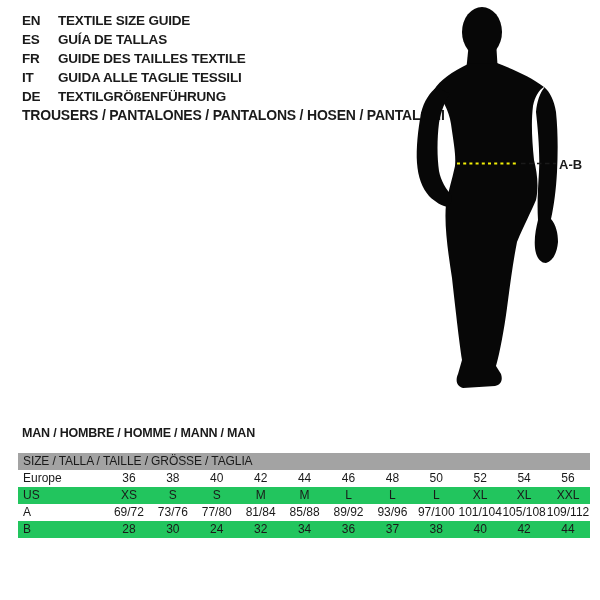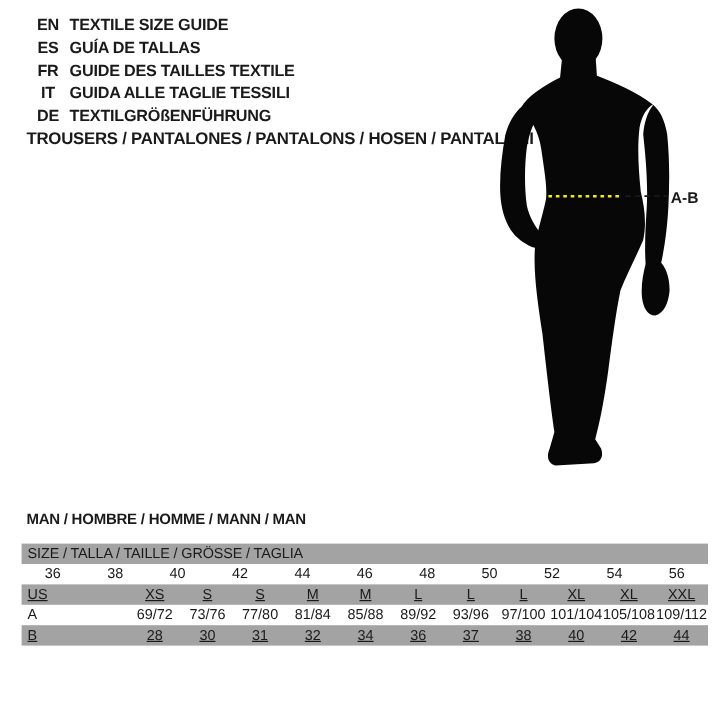--- a/index.html
+++ b/index.html
@@ -3,28 +3,28 @@
 <meta charset="utf-8">
 <style>
   html,body { margin:0; padding:0; }
   body {
     width:600px; height:600px; position:relative; overflow:hidden;
     background:#ffffff; color:#1a1a1a;
     font-family:"Liberation Sans", sans-serif;
   }
   .lang-block { position:absolute; left:22px; top:11px; }
   .lang-row { height:19px; line-height:19px; font-weight:bold; font-size:13.5px; letter-spacing:-0.2px; white-space:nowrap; }
-  .lang-code { display:inline-block; width:36px;text-align:center; }
+  .lang-code { display:inline-block; width:36px; }
   .category-title { position:absolute; left:22px; top:107px; font-weight:bold; font-size:14px; letter-spacing:-0.2px; white-space:nowrap; }
   .figure-svg { position:absolute; left:0; top:0; pointer-events:none; }
   .section-title { position:absolute; left:22px; top:426px; font-weight:bold; font-size:12.5px; letter-spacing:-0.2px; }
   .size-table { position:absolute; left:18px; top:453px; width:572px; font-size:12px; }
   .thead { background:#a3a3a3; height:17px; line-height:17px; padding-left:5px; letter-spacing:-0.1px; }
   .trow { display:flex; height:17px; line-height:17px; }
-  .trow.alt { background:#a3a3a3;text-decoration:underline; }
+  .trow.alt { background:#22c55e; }
   .tlabel { width:84px; padding-left:5px; }
   .tcell { flex:1; text-align:center; }
   .notes { position:absolute; left:20px; top:555px; font-weight:bold; font-size:12.5px; letter-spacing:-0.2px; }
   .note-line { height:16px; line-height:16px; white-space:nowrap; }
 </style>
 </head>
 <body>
 
 <div class="lang-block">
   <div class="lang-row">
@@ -99,20 +99,21 @@
   <line x1="521" y1="163.5" x2="556" y2="163.5" stroke-width="1.5" stroke-dasharray="4.5,3.5" stroke="#1a1a1a"></line>
   <text x="559" y="169" font-size="13" font-weight="bold" fill="#1a1a1a">A-B</text>
 </svg>
 
 <div class="section-title">MAN / HOMBRE / HOMME / MANN / MAN</div>
 
 <div class="size-table">
   <div class="thead">SIZE / TALLA / TAILLE / GRÖSSE / TAGLIA</div>
   <div>
       <div class="trow">
+        <div class="tlabel">Europe</div>
         <div class="tcell">36</div>
         <div class="tcell">38</div>
         <div class="tcell">40</div>
         <div class="tcell">42</div>
         <div class="tcell">44</div>
         <div class="tcell">46</div>
         <div class="tcell">48</div>
         <div class="tcell">50</div>
         <div class="tcell">52</div>
         <div class="tcell">54</div>
@@ -143,21 +144,21 @@
         <div class="tcell">93/96</div>
         <div class="tcell">97/100</div>
         <div class="tcell">101/104</div>
         <div class="tcell">105/108</div>
         <div class="tcell">109/112</div>
       </div>
       <div class="trow alt">
         <div class="tlabel">B</div>
         <div class="tcell">28</div>
         <div class="tcell">30</div>
-        <div class="tcell">31</div>
+        <div class="tcell">24</div>
         <div class="tcell">32</div>
         <div class="tcell">34</div>
         <div class="tcell">36</div>
         <div class="tcell">37</div>
         <div class="tcell">38</div>
         <div class="tcell">40</div>
         <div class="tcell">42</div>
         <div class="tcell">44</div>
       </div>
     </div>

